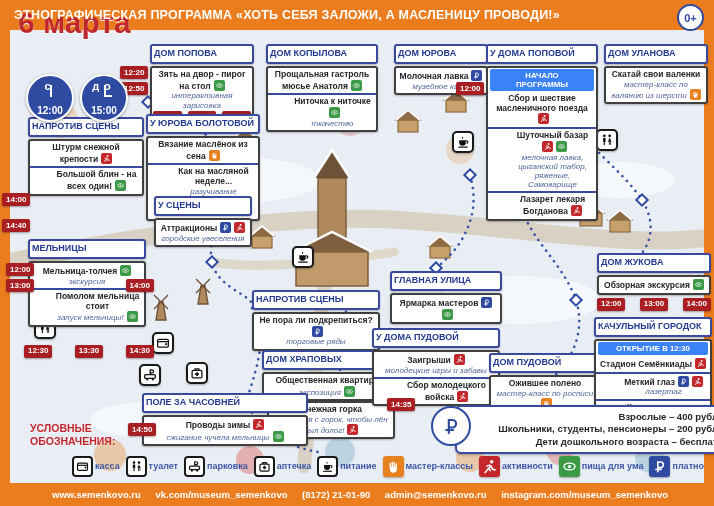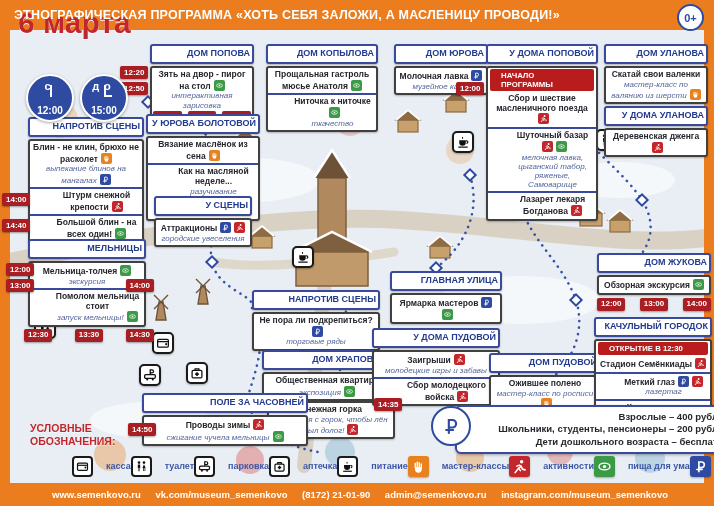--- a/index.html
+++ b/index.html
@@ -18,53 +18,53 @@
         text-shadow:0 1px 0 #fff;}
   .clock{position:absolute;width:44px;height:44px;border-radius:50%;background:#2e4ba1;border:2.5px solid #fff;
          color:#fff;font-weight:bold;box-shadow:0 1px 3px rgba(0,0,0,.35);z-index:4;}
   .clock .lbl{position:absolute;top:4px;left:0;width:100%;text-align:center;font-size:11px;letter-spacing:5px;padding-left:0px;}
   .clock .hand{position:absolute;left:50%;top:9px;width:2px;height:12px;background:#fff;}
   .clock .hand2{position:absolute;left:50%;top:19px;width:8px;height:2px;background:#fff;}
   .clock .tm{position:absolute;bottom:4px;width:100%;text-align:center;font-size:10px;letter-spacing:0;}
   
   .box{position:absolute;z-index:3;}
   .hdr{background:#fff;border:2px solid #39499e;border-radius:3px;color:#223a8f;font-weight:bold;
-       text-align:right;font-size:9px;line-height:1.1;padding:3px 2px;position:relative;z-index:3;
+       text-align:left;font-size:9px;line-height:1.1;padding:3px 2px;position:relative;z-index:3;
        box-shadow:0 1px 2px rgba(0,0,0,.25);}
   .bd{background:#fff;border:2px solid #404040;border-radius:3px;margin-top:2px;position:relative;z-index:2;
       box-shadow:0 1px 2px rgba(0,0,0,.25);}
   .row{padding:2px 3px;position:relative;}
   .row+.row{border-top:2px solid #39499e;padding-left:24px;}
   .t{font-weight:bold;color:#26262e;font-size:8.5px;text-align:center;line-height:1.15;}
   .s{font-style:italic;color:#53659c;font-size:8px;text-align:center;line-height:1.15;}
   .chip{display:inline-block;background:#a81e23;color:#fff;font-weight:bold;font-size:8px;line-height:1;
         padding:2.5px 4px;border-radius:2px;box-shadow:0 1px 2px rgba(0,0,0,.35);white-space:nowrap;}
   .chip.abs{position:absolute;z-index:5;}
-  .banner{background:#b91c1c;color:#fff;font-weight:bold;font-size:7.8px;border-radius:2px;
+  .banner{background:#3b82f6;color:#fff;font-weight:bold;font-size:7.8px;text-align:center;border-radius:2px;
           padding:2px 11px;margin:1px 2px;}
   .chips-row{display:flex;justify-content:center;gap:6px;padding:1px 0 2px;}
   .tag{width:11px;height:11px;border-radius:2px;display:inline-block;vertical-align:-2px;margin-left:3px;
        padding:1.5px;box-sizing:border-box;color:#fff;}
   .tag.green{background:#3c9a46}.tag.orange{background:#e8821e}.tag.red{background:#c3272b}.tag.blue{background:#2e4ba1}
   
   .mico{position:absolute;width:22px;height:22px;background:#fff;border:2px solid #1a1a1a;border-radius:5px;
         color:#111;padding:2px;box-sizing:border-box;z-index:2;box-shadow:0 1px 2px rgba(0,0,0,.3);}
   
   .legend-h{position:absolute;left:30px;top:422px;width:100px;color:#c0272d;font-weight:bold;font-size:10.5px;
             line-height:1.2;z-index:3;text-shadow:0 1px 0 rgba(255,255,255,.6);}
   
   .prices{position:absolute;left:455px;top:405px;width:252px;background:#fff;border:2.5px solid #39499e;
           border-radius:6px;padding:4px 8px 4px 20px;z-index:3;box-shadow:0 1px 3px rgba(0,0,0,.3);}
   .prices .ln{font-weight:bold;color:#26262e;font-size:9.5px;line-height:1.3;text-align:right;}
   .rub-circle{position:absolute;left:-26px;top:-1px;width:40px;height:40px;border-radius:50%;background:#fff;
               border:2.5px solid #2e4ba1;color:#2e4ba1;padding:8px;box-sizing:border-box;z-index:4;}
   
   .legend{position:absolute;left:72px;right:10px;bottom:25px;height:30px;display:flex;align-items:center;
           justify-content:space-between;z-index:4;}
-  .litem{display:flex;align-items:center;gap:13px;justify-content:center;}
+  .litem{display:flex;align-items:center;gap:2px;justify-content:center;}
   .litem .lbl{color:#3c57a8;font-weight:bold;font-size:9px;white-space:nowrap;}
   .lico{width:21px;height:21px;background:#fff;border:2px solid #1a1a1a;border-radius:4px;color:#111;
         padding:2px;box-sizing:border-box;flex:none;}
   .lico.c{border:none;color:#fff;padding:3px;border-radius:3px;box-shadow:0 1px 2px rgba(0,0,0,.3);}
   .lico.cg{background:#3c9a46}.lico.co{background:#e8821e}.lico.cr{background:#c3272b}.lico.cb{background:#2e4ba1}
   
   .foot{position:absolute;left:0;right:0;bottom:0;height:23px;background:#ec7d1f;display:flex;align-items:center;
         justify-content:space-between;padding:0 46px 0 52px;z-index:6;}
   .foot span{color:#fff;font-weight:bold;font-size:9.5px;white-space:nowrap;}
 </style>
@@ -385,44 +385,26 @@
     <div class="bd">
       <div class="row">
         <div class="t">Скатай свои валенки</div>
         <div class="s"><span>мастер-класс по валянию из шерсти</span><svg class="tag orange">
               <use href="#i-hand"></use>
             </svg></div>
       </div>
     </div>
   </div>
 
-  <div class="box" style="left:604px;top:106px;width:104px">
-    <div class="hdr">У ДОМА УЛАНОВА</div>
-    <div class="bd">
-      <div class="row">
-        <div class="t"><span>Деревенская дженга</span><svg class="tag red">
-              <use href="#i-run"></use>
-            </svg></div>
-      </div>
-    </div>
-  </div>
 
   <div class="box" style="left:28px;top:117px;width:116px">
     <span class="chip abs" style="left:-26px;top:76px">14:00</span>
     <span class="chip abs" style="left:-26px;top:102px">14:40</span>
     <div class="hdr">НАПРОТИВ СЦЕНЫ</div>
     <div class="bd">
-      <div class="row">
-        <div class="t"><span>Блин - не клин, брюхо не расколет</span><svg class="tag orange">
-              <use href="#i-hand"></use>
-            </svg></div>
-        <div class="s"><span>выпекание блинов на мангалах</span><svg class="tag blue">
-              <use href="#i-rub"></use>
-            </svg></div>
-      </div>
       <div class="row">
         <div class="t"><span>Штурм снежной крепости</span><svg class="tag red">
               <use href="#i-run"></use>
             </svg></div>
       </div>
       <div class="row">
         <div class="t"><span>Большой блин - на всех один!</span><svg class="tag green">
               <use href="#i-eye"></use>
             </svg></div>
       </div>
@@ -441,21 +423,21 @@
             </svg></div>
         <div class="s">экскурсия</div>
       </div>
       <div class="row">
         <div class="t">Помолом мельница стоит</div>
         <div class="s"><span>запуск мельницы!</span><svg class="tag green">
               <use href="#i-eye"></use>
             </svg></div>
       </div>
     </div>
-    <div class="chips-row" style="margin-top:1px;justify-content:space-between;width:130px;margin-left:-4px">
+    <div class="chips-row" style="margin-top:17px;justify-content:space-between;width:130px;margin-left:-4px">
       <span class="chip">12:30</span>
       <span class="chip">13:30</span>
       <span class="chip">14:30</span>
     </div>
   </div>
 
 
   <div class="legend-h">УСЛОВНЫЕ ОБОЗНАЧЕНИЯ:</div>
 
   <div class="box" style="left:390px;top:271px;width:112px">
@@ -529,21 +511,21 @@
               <use href="#i-run"></use>
             </svg></div>
         <div class="s">молодецкие игры и забавы</div>
       </div>
       <div class="row">
         <div class="t"><span>Сбор молодецкого войска</span><svg class="tag red">
               <use href="#i-run"></use>
             </svg></div>
       </div>
     </div>
-    <span class="chip abs" style="left:2px;top:70px">14:35</span>
+    <span class="chip abs" style="left:15px;top:70px">14:35</span>
   </div>
 
   <div class="box" style="left:489px;top:353px;width:112px">
     <div class="hdr">ДОМ ПУДОВОЙ</div>
     <div class="bd">
       <div class="row">
         <div class="t">Ожившее полено</div>
         <div class="s"><span>мастер-класс по росписи</span><svg class="tag orange">
               <use href="#i-hand"></use>
             </svg></div>

